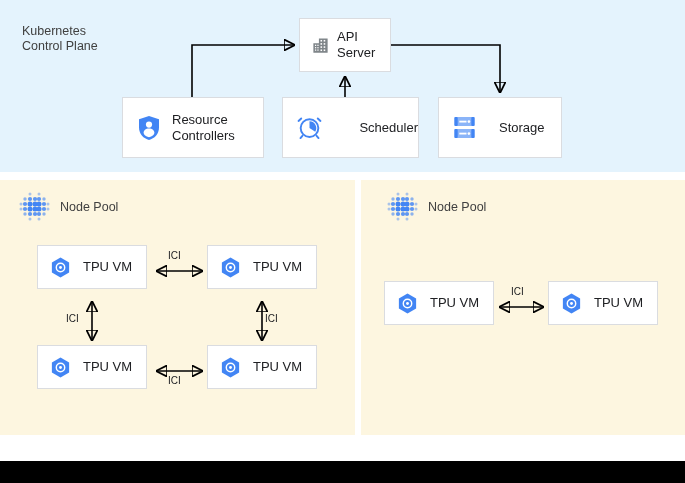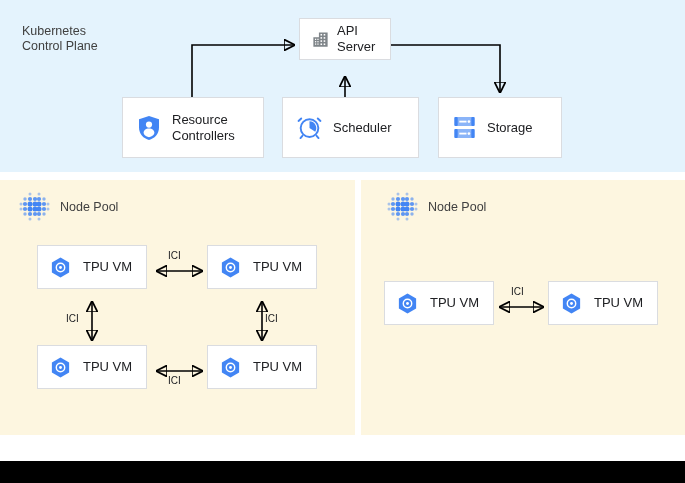--- a/index.html
+++ b/index.html
@@ -102,49 +102,51 @@
     color: #202124;
     line-height: 16px;
     white-space: pre-line;
   }
 
   
   #api-server-box {
     left: 299px;
     top: 18px;
     width: 92px;
-    height: 42px;
+    height: 54px;
     padding-left: 11px;
   }
   #api-server-box .box-label { margin-left: 7px; }
 
   #resource-controllers-box {
     left: 122px;
     top: 97px;
     width: 142px;
     height: 61px;
     padding-left: 14px;
   }
   #resource-controllers-box .box-label { margin-left: 11px; }
 
   #scheduler-box {
     left: 282px;
     top: 97px;
     width: 137px;
     height: 61px;
     padding-left: 14px;
+    justify-content: space-between;
   }
   #scheduler-box .box-label { margin-left: 11px; }
 
   #storage-box {
     left: 438px;
     top: 97px;
     width: 124px;
     height: 61px;
     padding-left: 14px;
+    gap: 12px;
   }
   #storage-box .box-label { margin-left: 11px; }
 
   
   .tpu-box {
     width: 110px;
     height: 44px;
     padding-left: 11px;
   }
   .tpu-box .box-label { margin-left: 11px; }

